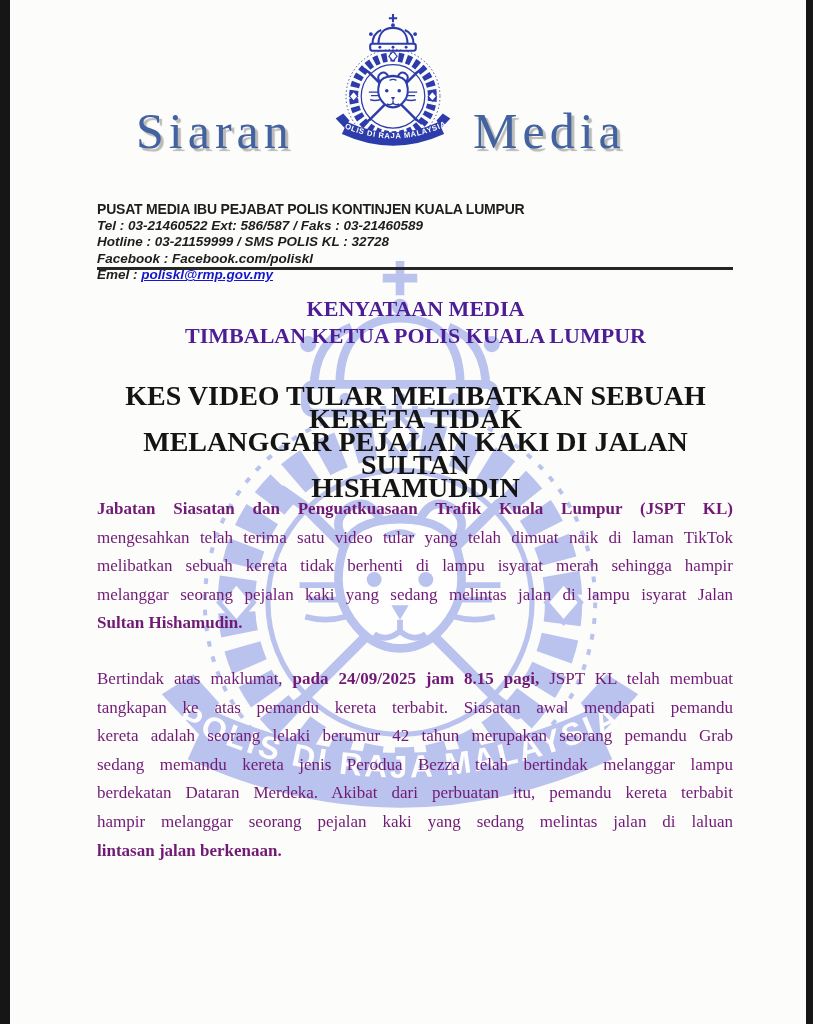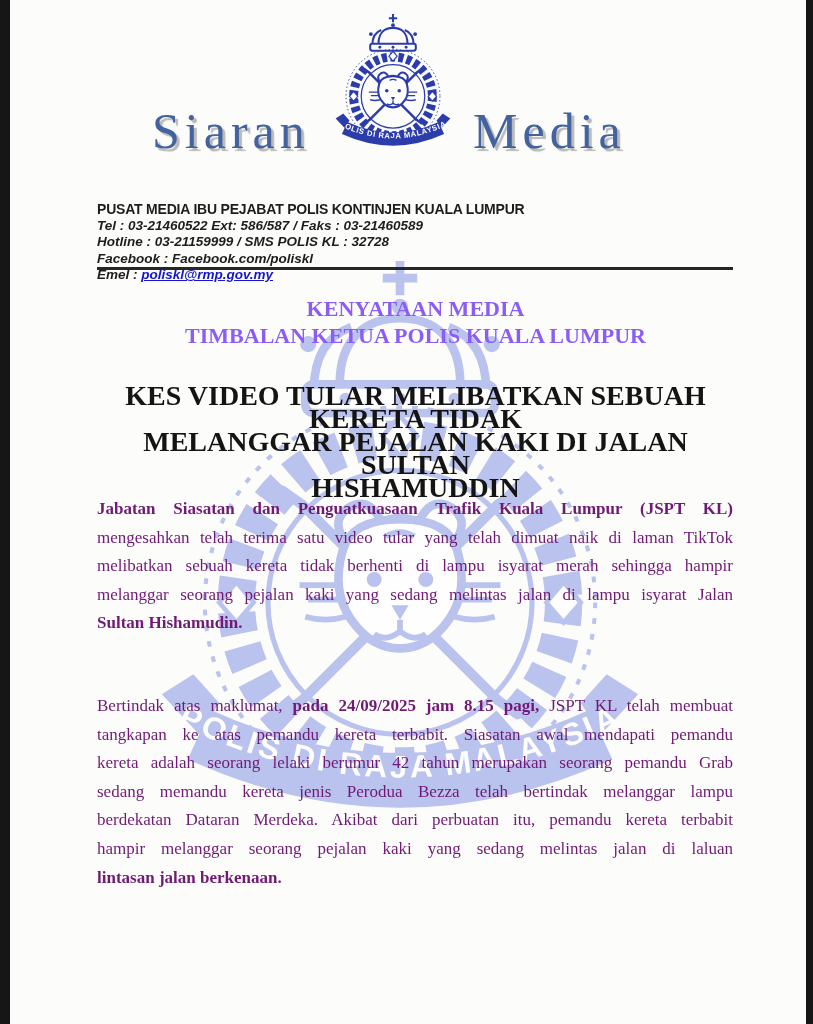--- a/index.html
+++ b/index.html
@@ -12,44 +12,44 @@
   .edge-r{right:0;width:7px;}
 
   
   .wm{position:absolute;left:113px;top:252px;width:574px;height:632px;z-index:0;
       color:#b7bfee;--ribbon:#b7bfee;--ribbon-text:#ffffff;opacity:.95;}
 
   
   .mast{position:absolute;top:106px;font-size:50px;line-height:50px;
         color:#42639f;letter-spacing:5px;z-index:1;
         text-shadow:3px 3px 1px rgba(130,130,130,.55);}
-  .siaran{left:152px;text-align:right;}
+  .siaran{left:136px;text-align:right;}
   .media{left:473px;}
   .logo{position:absolute;left:322px;top:12px;width:142px;height:152px;z-index:1;
         color:#2d3cab;--ribbon:#2d3cab;--ribbon-text:#ffffff;}
 
   
   .contact{position:absolute;left:97px;top:200px;width:637px;z-index:1;
            font-family:"Liberation Sans", sans-serif;color:#1d1d1d;}
   .org{font-weight:bold;font-size:14px;line-height:18px;letter-spacing:-.2px;}
   .cline{font-weight:bold;font-style:italic;font-size:13.5px;line-height:16.4px;}
   .email{color:#1515cd;text-decoration:underline;}
 
   .divider{position:absolute;left:97px;top:267px;width:636px;height:3px;background:#262626;z-index:1;}
 
   
   .headline{position:absolute;left:97px;top:295px;width:637px;text-align:center;z-index:1;
-            font-weight:bold;font-size:22px;line-height:27px;color:#8b5cf6;}
+            font-weight:bold;font-size:22px;line-height:27px;color:#4c1d95;}
   .subject{position:absolute;left:97px;top:384px;width:637px;text-align:center;z-index:1;
            font-weight:bold;font-size:28px;line-height:23px;color:#141414;}
 
   
   .body{position:absolute;left:97px;top:495px;width:636px;z-index:1;
         font-size:17px;color:#701a75;}
-  .para + .para{margin-top:54px;}
+  .para + .para{margin-top:27px;}
   .pline{line-height:28.6px;text-align:justify;text-align-last:justify;white-space:normal;}
   .pline.plast{text-align-last:left;font-weight:bold;}
   .b{font-weight:bold;}
 
   svg text{font-family:"Liberation Sans", sans-serif;}
 </style>
 </head>
 <body>
 
 <svg width="0" height="0" style="position:absolute">

